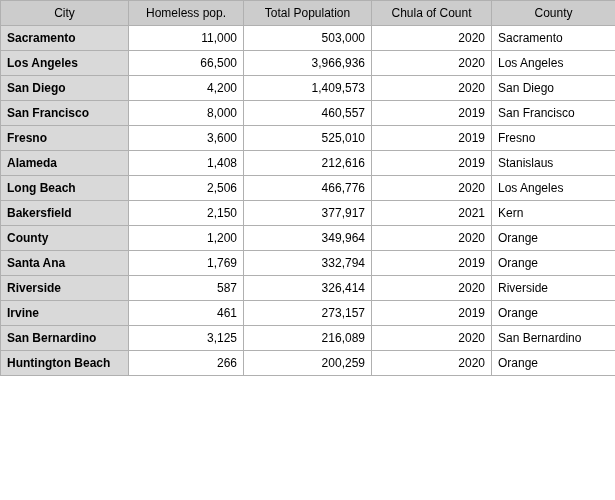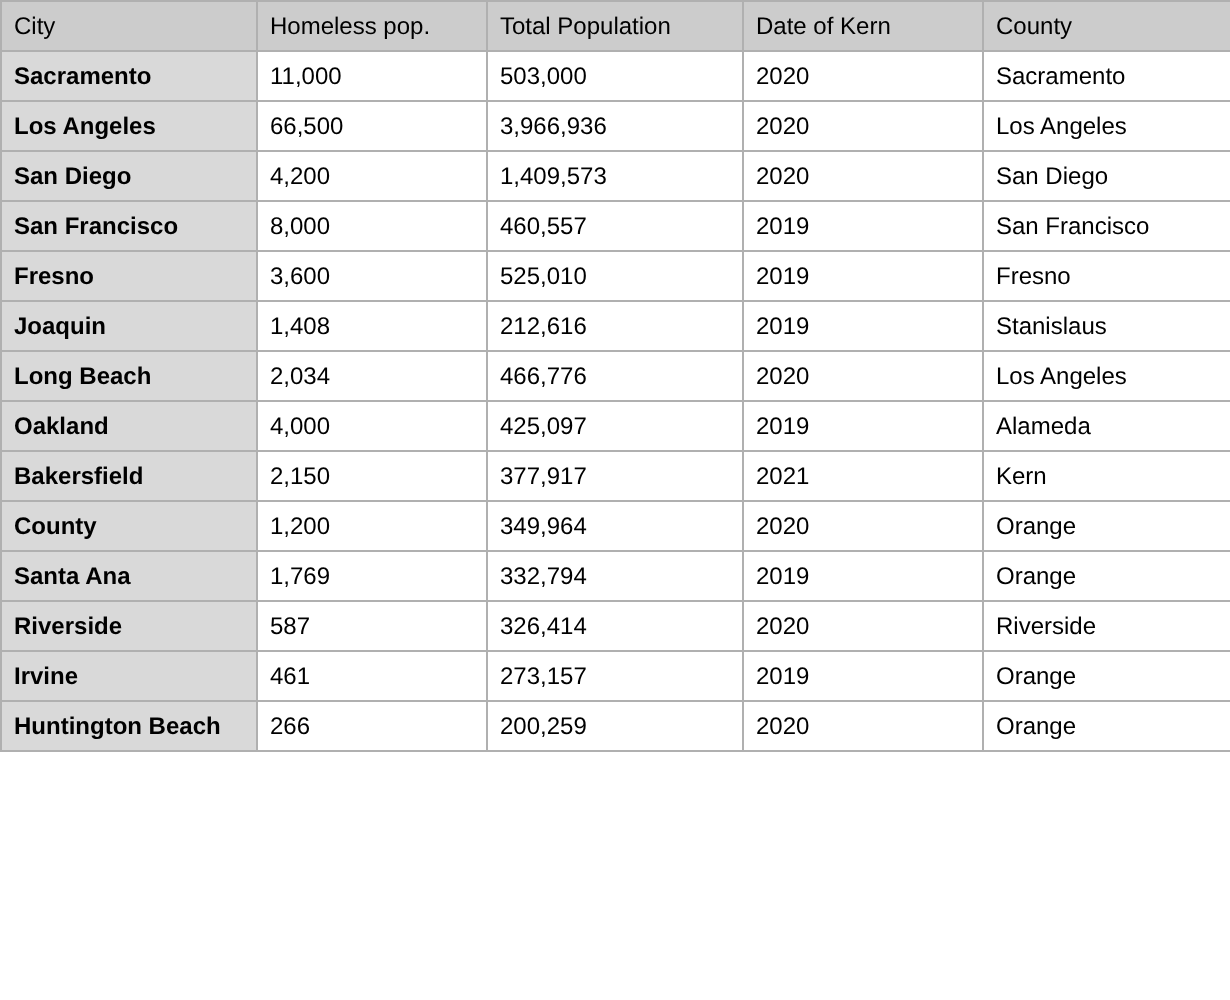--- a/index.html
+++ b/index.html
@@ -27,31 +27,31 @@
     padding: 0 6px;
     font-size: 12px;
     font-weight: normal;
     vertical-align: middle;
     overflow: hidden;
     white-space: nowrap;
   }
   thead th {
     background: #cccccc;
     font-weight: bold;
-    text-align: left;
+    text-align: center;
     color: #000000;
   }
   tbody td.city-cell {
     background: #d9d9d9;
     font-weight: bold;
     text-align: left;
   }
   tbody td.num-cell {
     background: #ffffff;
-    text-align: left;
+    text-align: right;
   }
   tbody td.text-cell {
     background: #ffffff;
     text-align: left;
   }
   col.c0 { width: 128px; }
   col.c1 { width: 115px; }
   col.c2 { width: 128px; }
   col.c3 { width: 120px; }
   col.c4 { width: 124px; }
@@ -65,21 +65,21 @@
       <col class="c1">
       <col class="c2">
       <col class="c3">
       <col class="c4">
   </colgroup>
   <thead>
     <tr>
       <th>City</th>
       <th>Homeless pop.</th>
       <th>Total Population</th>
-      <th>Date of Kern</th>
+      <th>Chula of Count</th>
       <th>County</th>
     </tr>
   </thead>
   <tbody id="table-body">
       <tr>
         <td class="city-cell">Sacramento</td>
         <td class="num-cell">11,000</td>
         <td class="num-cell">503,000</td>
         <td class="num-cell">2020</td>
         <td class="text-cell">Sacramento</td>
@@ -106,39 +106,32 @@
         <td class="text-cell">San Francisco</td>
       </tr>
       <tr>
         <td class="city-cell">Fresno</td>
         <td class="num-cell">3,600</td>
         <td class="num-cell">525,010</td>
         <td class="num-cell">2019</td>
         <td class="text-cell">Fresno</td>
       </tr>
       <tr>
-        <td class="city-cell">Joaquin</td>
+        <td class="city-cell">Alameda</td>
         <td class="num-cell">1,408</td>
         <td class="num-cell">212,616</td>
         <td class="num-cell">2019</td>
         <td class="text-cell">Stanislaus</td>
       </tr>
       <tr>
         <td class="city-cell">Long Beach</td>
-        <td class="num-cell">2,034</td>
+        <td class="num-cell">2,506</td>
         <td class="num-cell">466,776</td>
         <td class="num-cell">2020</td>
         <td class="text-cell">Los Angeles</td>
-      </tr>
-      <tr>
-        <td class="city-cell">Oakland</td>
-        <td class="num-cell">4,000</td>
-        <td class="num-cell">425,097</td>
-        <td class="num-cell">2019</td>
-        <td class="text-cell">Alameda</td>
       </tr>
       <tr>
         <td class="city-cell">Bakersfield</td>
         <td class="num-cell">2,150</td>
         <td class="num-cell">377,917</td>
         <td class="num-cell">2021</td>
         <td class="text-cell">Kern</td>
       </tr>
       <tr>
         <td class="city-cell">County</td>
@@ -162,20 +155,27 @@
         <td class="text-cell">Riverside</td>
       </tr>
       <tr>
         <td class="city-cell">Irvine</td>
         <td class="num-cell">461</td>
         <td class="num-cell">273,157</td>
         <td class="num-cell">2019</td>
         <td class="text-cell">Orange</td>
       </tr>
       <tr>
+        <td class="city-cell">San Bernardino</td>
+        <td class="num-cell">3,125</td>
+        <td class="num-cell">216,089</td>
+        <td class="num-cell">2020</td>
+        <td class="text-cell">San Bernardino</td>
+      </tr>
+      <tr>
         <td class="city-cell">Huntington Beach</td>
         <td class="num-cell">266</td>
         <td class="num-cell">200,259</td>
         <td class="num-cell">2020</td>
         <td class="text-cell">Orange</td>
       </tr>
     </tbody>
 </table>
 
 </body></html>

